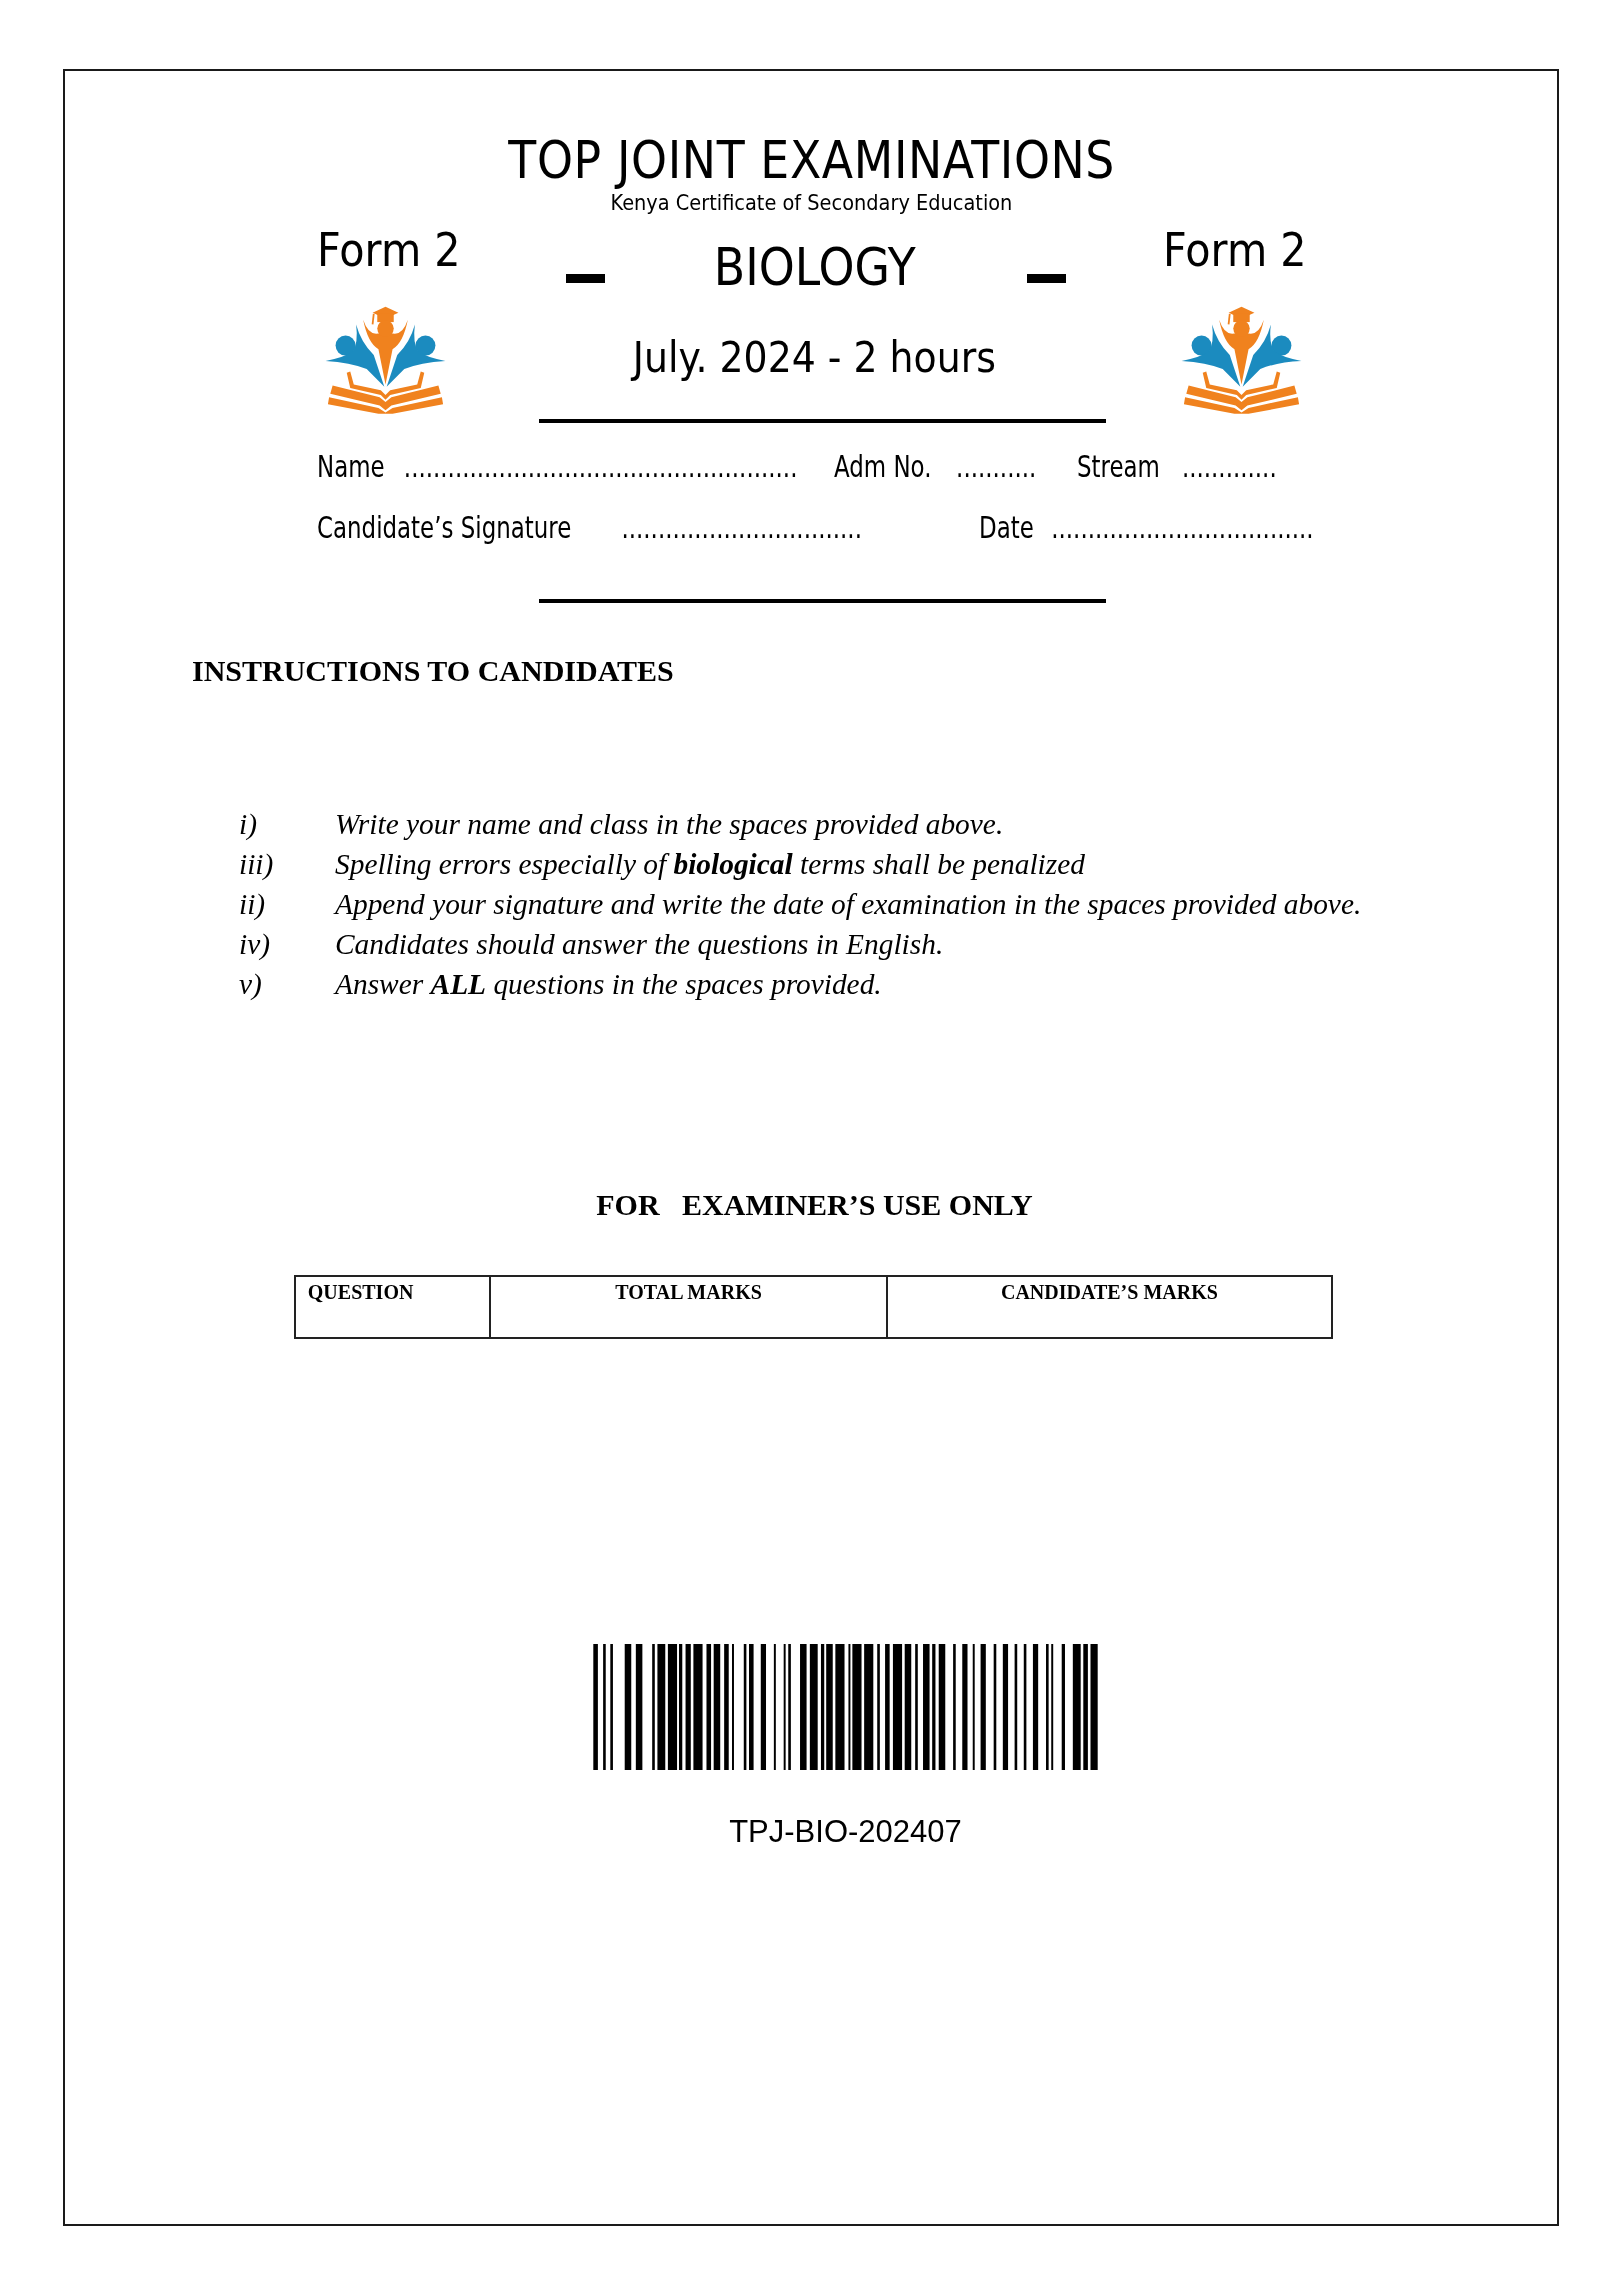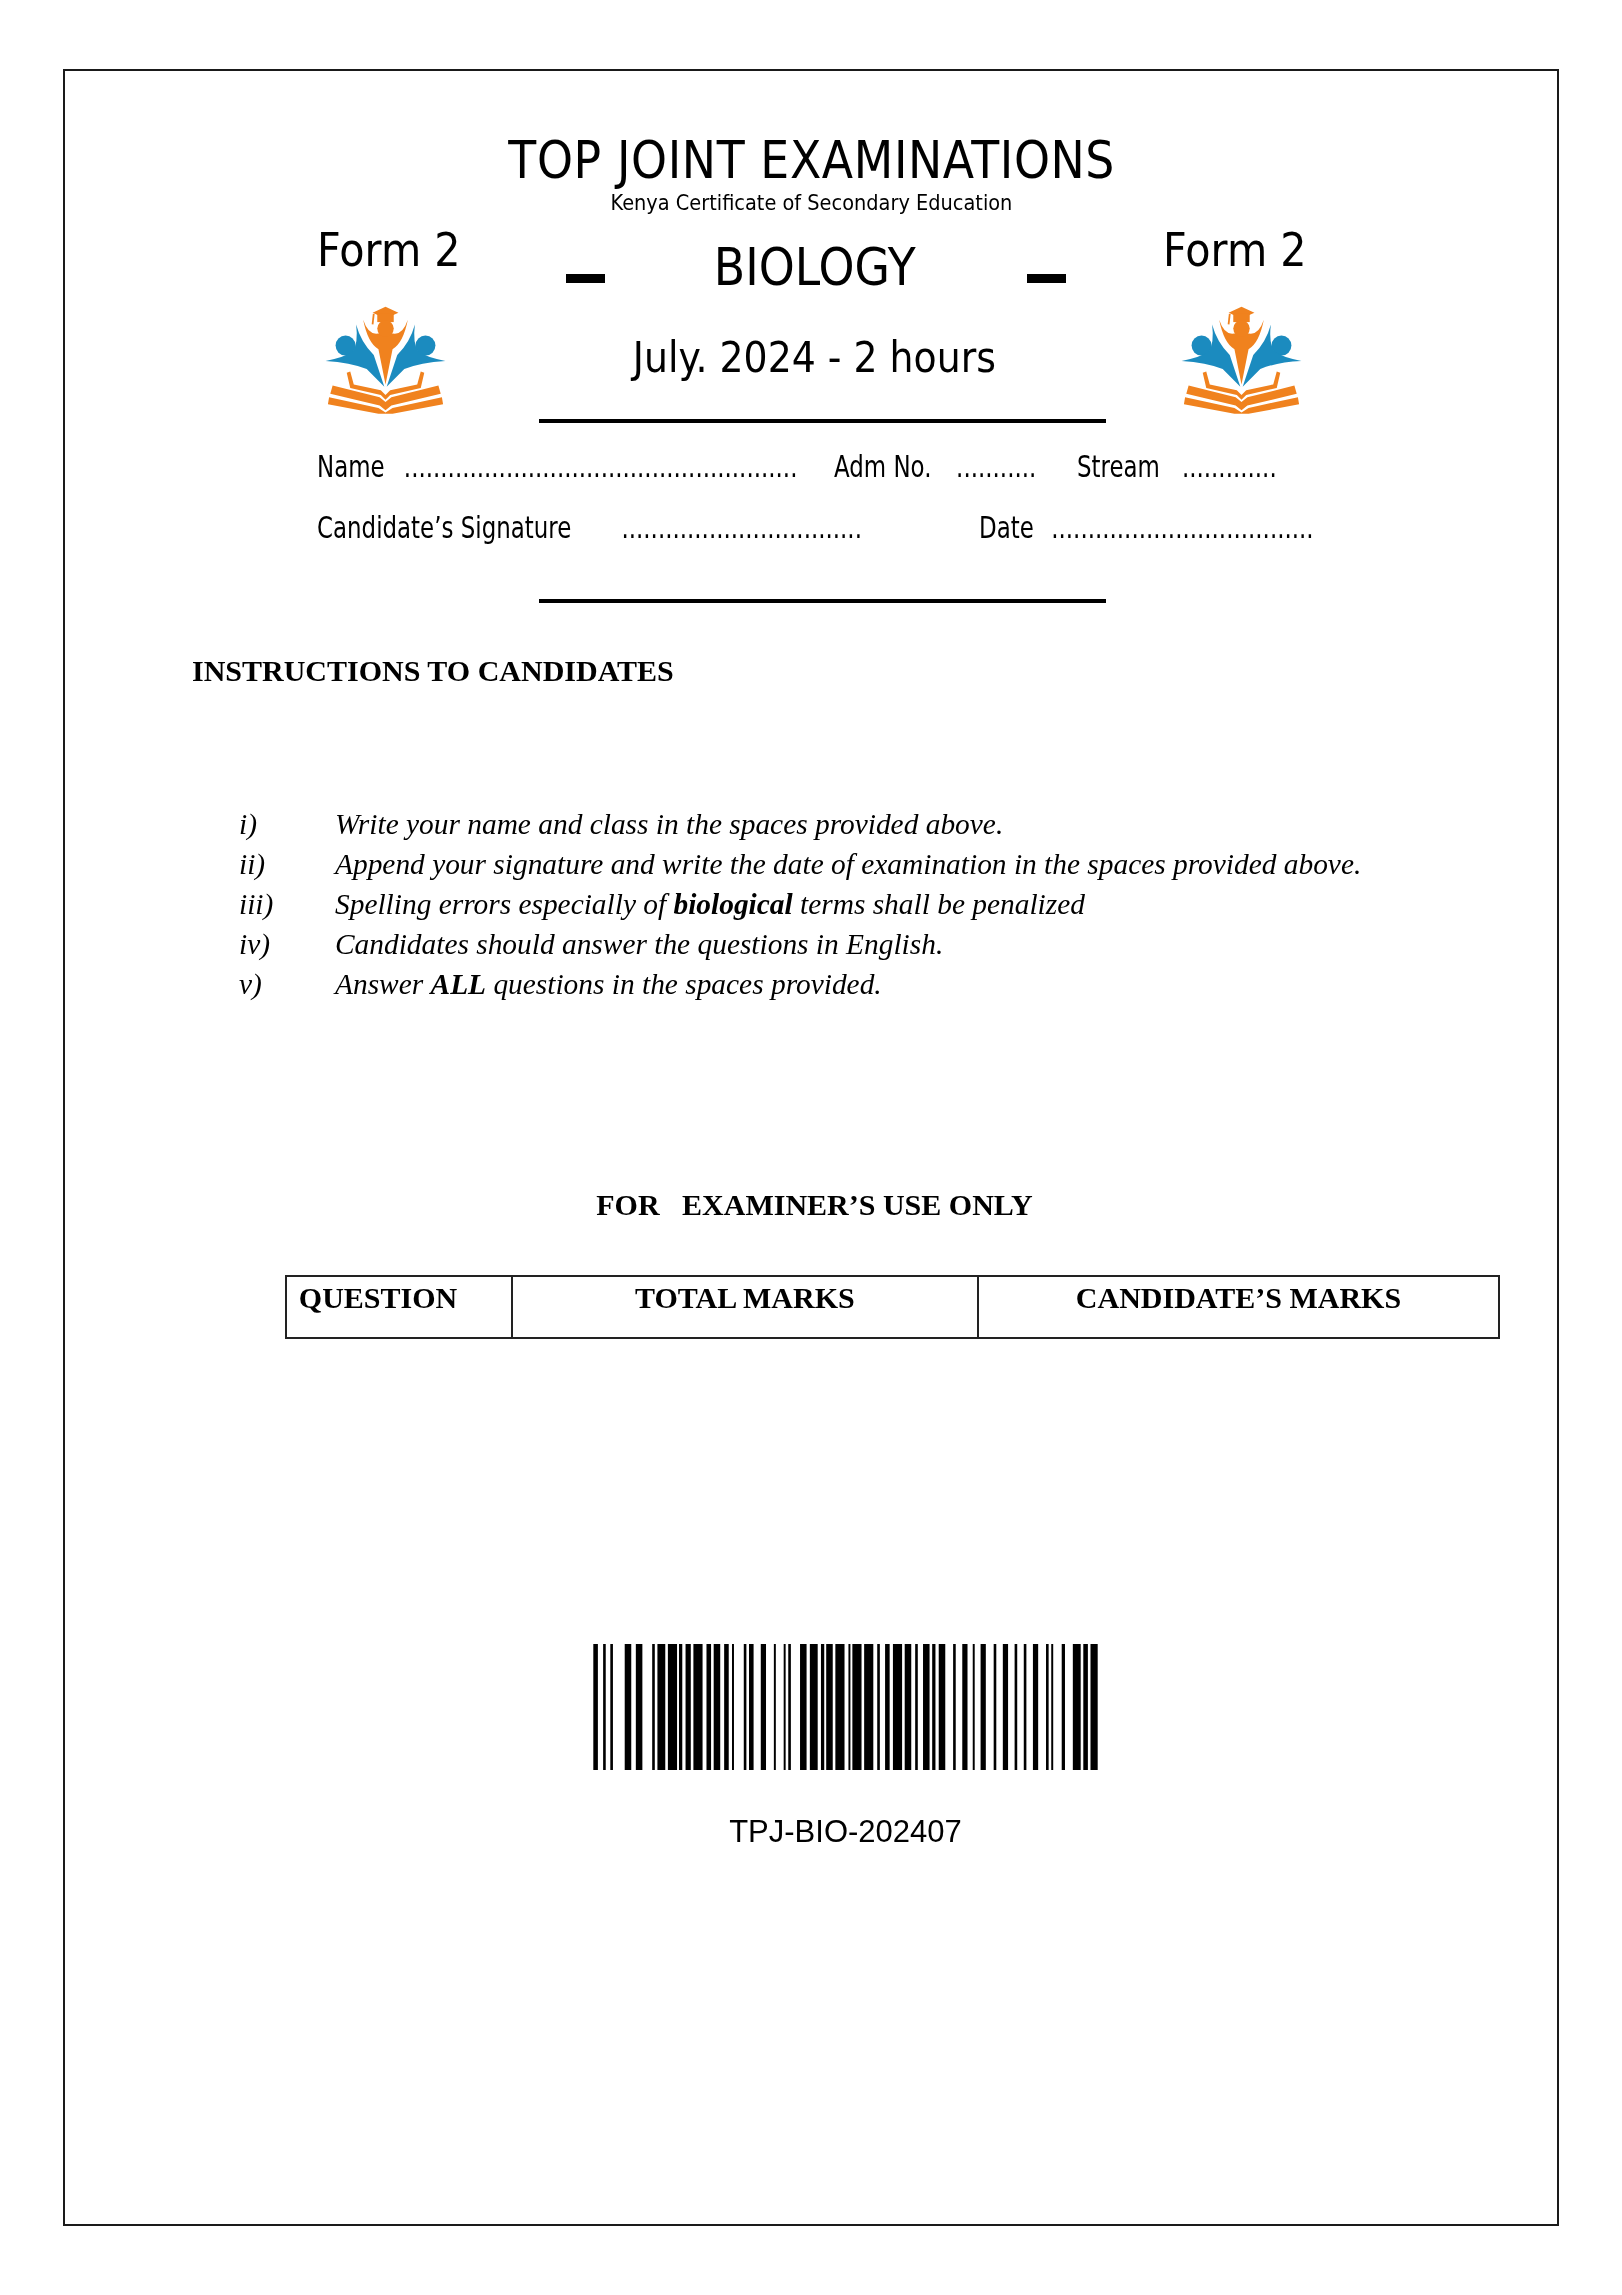--- a/index.html
+++ b/index.html
@@ -34,21 +34,21 @@
   .logo-l { left:315px; top:296px; }
   .logo-r { left:1171px; top:296px; }
 
   .instr-head { left:192px; top:654px; font-size:30px; font-weight:bold; }
   .instr-list { left:239px; top:804px; margin:0; padding:0; list-style:none; font-size:29.4px; font-style:italic; }
   .instr-list li { height:40px; line-height:40px; position:relative; white-space:nowrap; }
   .instr-list .num { display:inline-block; width:96px; }
   .instr-list b { font-weight:bold; }
 
   .exam-head { left:0; width:1629px; top:1188px; text-align:center; font-size:30px; font-weight:bold; white-space:pre; }
-  table.marks { left:285px; top:1275px; border-collapse:collapse; width:1215px; font-size:30px; font-weight:bold; }
+  table.marks { left:294px; top:1275px; border-collapse:collapse; width:1039px; font-size:20px; font-weight:bold; }
   table.marks td, table.marks th { border:2px solid #222; vertical-align:top; padding:3.9px 11.8px 0 11.8px; height:56px; }
   table.marks th { text-align:center; font-weight:bold; }
   table.marks th.q { text-align:left; padding-left:11.8px; }
   table.marks td { text-align:left; }
 
   .barcode { left:592px; top:1644px; width:507px; height:126px; }
   .barcode-label { left:592px; top:1768px; width:507px; text-align:center; font-size:31px;margin-top:46px; }
 </style>
 </head>
 <body>
@@ -105,22 +105,22 @@
   <span style="width:517px;"><span>Name</span> <span>......................................................</span></span><span style="width:243px;"><span>Adm No.</span> <span>...........</span></span><span><span>Stream</span> <span>.............</span></span>
 </div>
 <div class="abs field-row row-2 hdr-font">
   <span style="width:662px;"><span>Candidate’s Signature</span> <span>.................................</span></span><span><span>Date</span> <span>....................................</span></span>
 </div>
 <div class="abs rule rule-2"></div>
 
 <div class="abs instr-head serif">INSTRUCTIONS TO CANDIDATES</div>
 <ul class="abs instr-list serif">
   <li><span class="num">i)</span><span>Write your name and class in the spaces provided above.</span></li>
+  <li><span class="num">iii)</span><span>Spelling errors especially of </span><b>biological</b><span> terms shall be penalized</span></li>
   <li><span class="num">ii)</span><span>Append your signature and write the date of examination in the spaces provided above.</span></li>
-  <li><span class="num">iii)</span><span>Spelling errors especially of </span><b>biological</b><span> terms shall be penalized</span></li>
   <li><span class="num">iv)</span><span>Candidates should answer the questions in English.</span></li>
   <li><span class="num">v)</span><span>Answer </span><b>ALL</b><span> questions in the spaces provided.</span></li>
 </ul>
 
 <div class="abs exam-head serif">FOR   EXAMINER’S USE ONLY</div>
 <table class="abs marks serif">
   <colgroup>
     <col style="width:198px">
     <col style="width:409px">
     <col style="width:457px">

